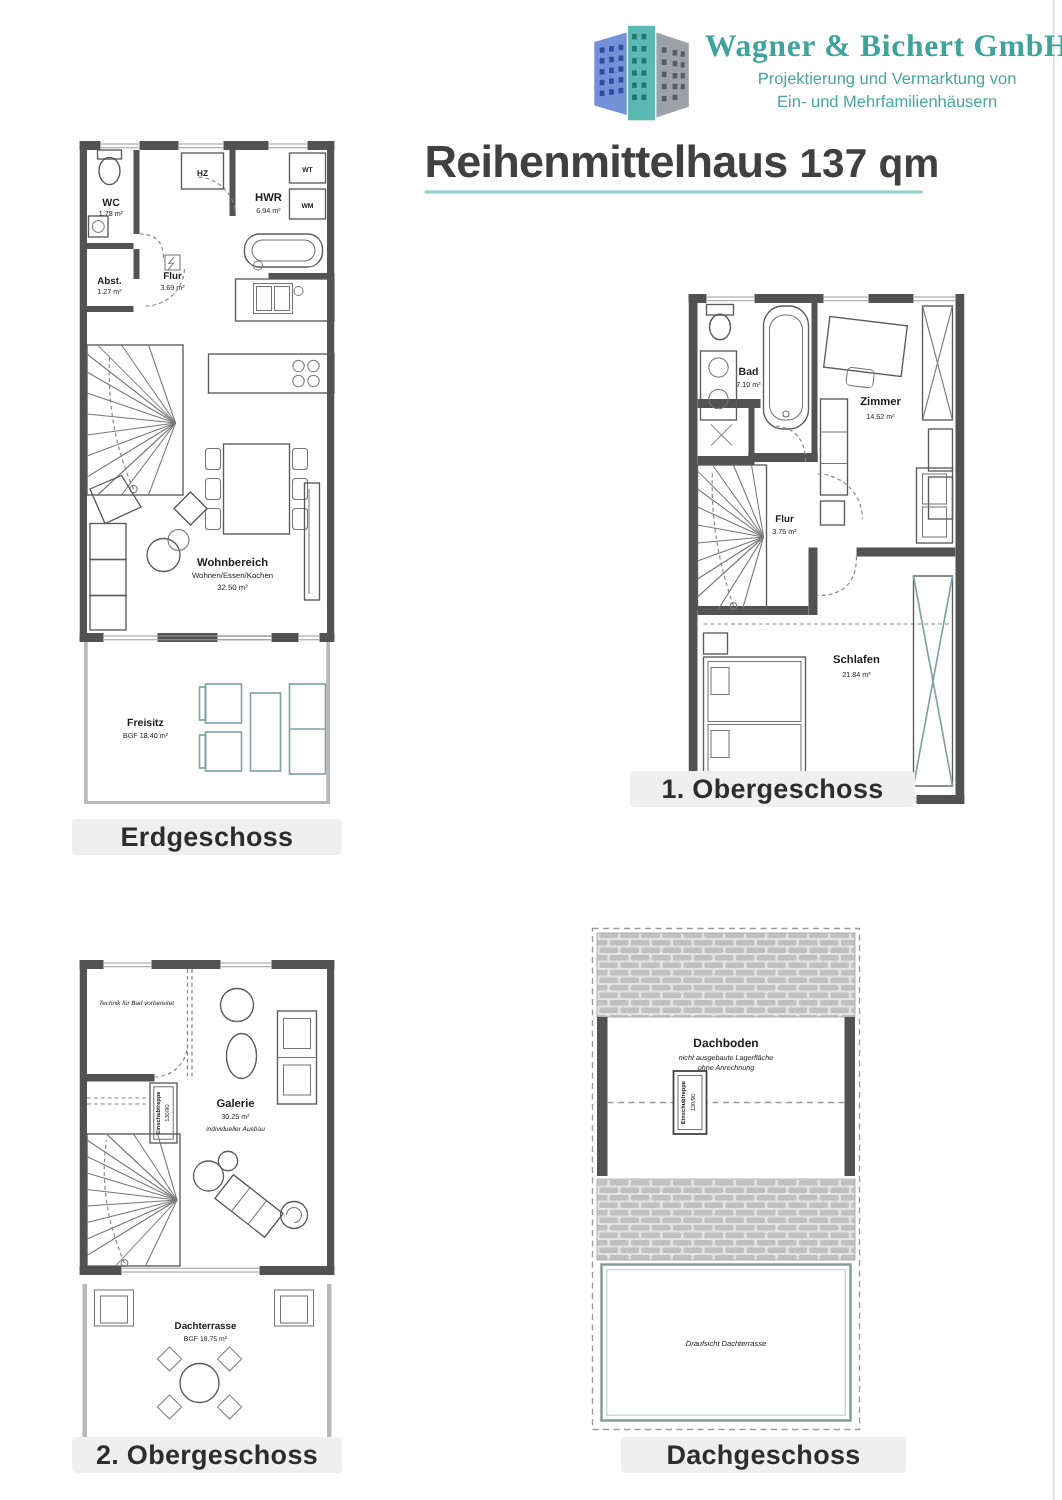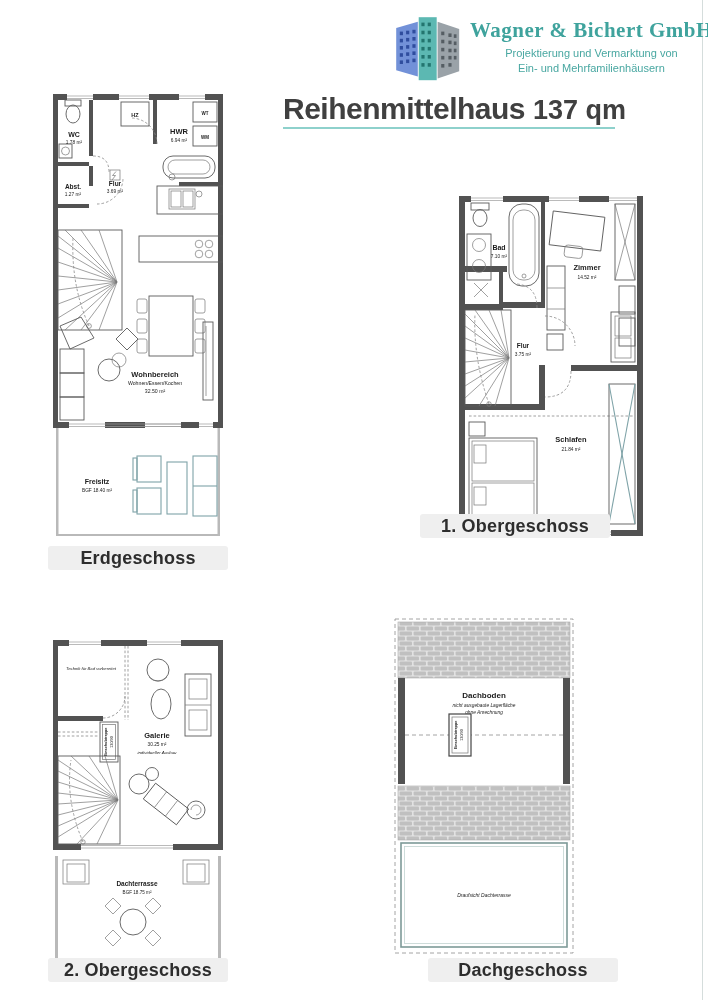--- a/index.html
+++ b/index.html
@@ -535,15 +535,15 @@
       <g>
         <rect x="6" y="170" width="172" height="54" fill="url(#bricks)" stroke="#aaaaaa" stroke-width="0.6"></rect>
       </g>
       <g>
         <rect x="9" y="227" width="166" height="104" fill="#ffffff" stroke="#7d9a98" stroke-width="1.6"></rect>
         <rect x="12.5" y="230.5" width="159" height="97" fill="none" stroke="#c2d4d2" stroke-width="0.8"></rect>
         <text class="rnote" x="92" y="281" font-size="5" text-anchor="middle">Draufsicht Dachterrasse</text>
       </g>
     </svg>
   </div>
-  <div class="caption" style="left:428px; top:958px; width:190px;">Dachgeschoss</div>
+  <div class="caption" style="left:414px; top:958px; width:190px;">Dachgeschoss</div>
 
 </div>
 
 </body></html>

